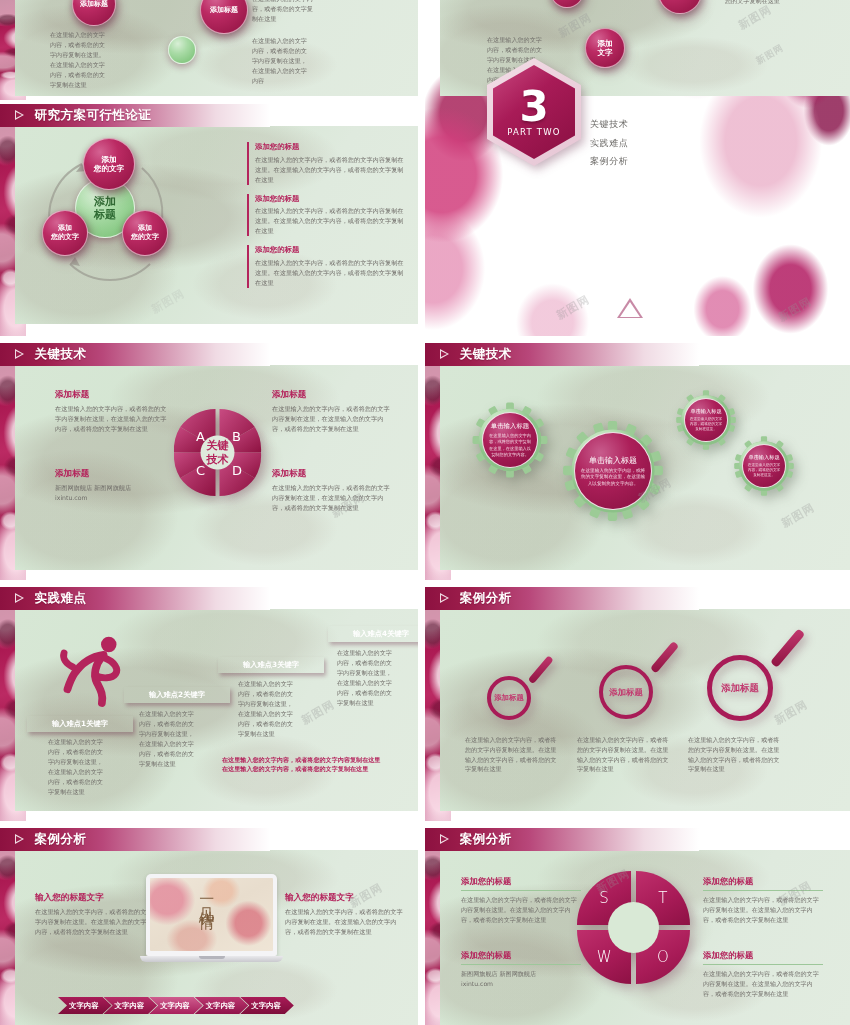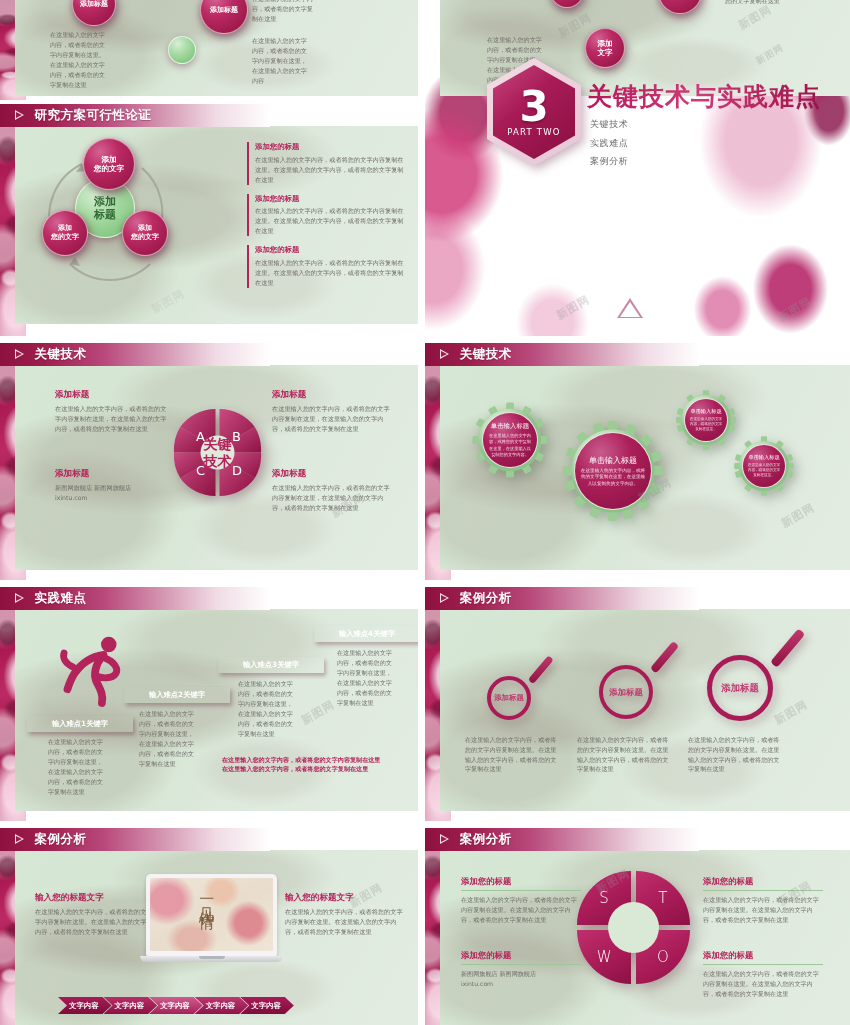--- a/index.html
+++ b/index.html
@@ -132,21 +132,21 @@
       border-left:10px solid transparent; border-right:10px solid transparent;
       border-bottom:15.5px solid #fff; }
 
   
   #s3{ left:0; top:343px; width:418px; height:237px; }
   #s3 .panel{ left:15px; top:22px; right:0; bottom:10px; }
   #s3 .donut{ position:absolute; z-index:2; left:170px; top:62px; width:95px; height:95px;
               filter:drop-shadow(4px 5px 6px rgba(90,15,50,.3)); }
   #s3 .core{ position:absolute; left:26px; top:26px; width:43px; height:43px; border-radius:50%;
              background:#fff; display:flex; align-items:center; justify-content:center;
-             text-align:center; font-size:14px; font-weight:bold; color:#b4245c; line-height:1.2;
+             text-align:center; font-size:11px; font-weight:bold; color:#b4245c; line-height:1.2;
              box-shadow:inset 0 0 0 1px #f0d8e2; }
   #s3 .tL1{ position:absolute; z-index:2; left:55px; top:46px; width:112px; }
   #s3 .tL2{ position:absolute; z-index:2; left:55px; top:125px; width:112px; }
   #s3 .tR1{ position:absolute; z-index:2; left:272px; top:46px; width:118px; }
   #s3 .tR2{ position:absolute; z-index:2; left:272px; top:125px; width:118px; }
   .cblk .h{ font-size:8.6px; font-weight:bold; color:#b4245c; margin-bottom:3px; }
   .cblk .p{ font-size:6.2px; color:#6f6c68; line-height:1.65; }
 
   
   #s4{ left:425px; top:343px; width:425px; height:237px; }
@@ -316,21 +316,20 @@
 
   <div class="slide" id="s2">
     <div class="ink"></div>
     <div class="hexwrap">
       <div class="hex outer"></div>
       <div class="hex inner">
         <div class="num">3</div>
         <div class="part">PART TWO</div>
       </div>
     </div>
-    <div class="bigttl">关键技术与实践难点</div>
     <div class="sublist">
       <div>关键技术</div>
       <div>实践难点</div>
       <div>案例分析</div>
     </div>
     <div class="tri-mark"></div>
     <div class="wm" style="left:132px;top:18px;">新图网</div>
     <div class="wm" style="left:312px;top:10px;">新图网</div>
     <div class="wm" style="left:130px;top:300px;">新图网</div>
     <div class="wm" style="left:352px;top:302px;">新图网</div>
@@ -539,21 +538,21 @@
 
     <div class="pill" style="left:27px;top:129px;width:106px;">输入难点1关键字</div>
     <div class="pnote" style="left:48px;top:150px;width:60px;">在这里输入您的文字内容，或者将您的文字内容复制在这里，在这里输入您的文字内容，或者将您的文字复制在这里</div>
 
     <div class="pill" style="left:124px;top:100px;width:106px;">输入难点2关键字</div>
     <div class="pnote" style="left:139px;top:122px;width:60px;">在这里输入您的文字内容，或者将您的文字内容复制在这里，在这里输入您的文字内容，或者将您的文字复制在这里</div>
 
     <div class="pill" style="left:218px;top:70px;width:106px;">输入难点3关键字</div>
     <div class="pnote" style="left:238px;top:92px;width:60px;">在这里输入您的文字内容，或者将您的文字内容复制在这里，在这里输入您的文字内容，或者将您的文字复制在这里</div>
 
-    <div class="pill" style="left:314px;top:39px;width:106px;">输入难点4关键字</div>
+    <div class="pill" style="left:328px;top:39px;width:106px;">输入难点4关键字</div>
     <div class="pnote" style="left:337px;top:61px;width:60px;">在这里输入您的文字内容，或者将您的文字内容复制在这里，在这里输入您的文字内容，或者将您的文字复制在这里</div>
 
     <div class="foot" style="white-space:pre-line;">在这里输入您的文字内容，或者将您的文字内容复制在这里
 在这里输入您的文字内容，或者将您的文字复制在这里</div>
     <div class="wm" style="left:300px;top:118px;">新图网</div>
   </div>
 
   <div class="slide" id="s6">
     <div class="inkbg">
         <div class="inkleft"></div>

